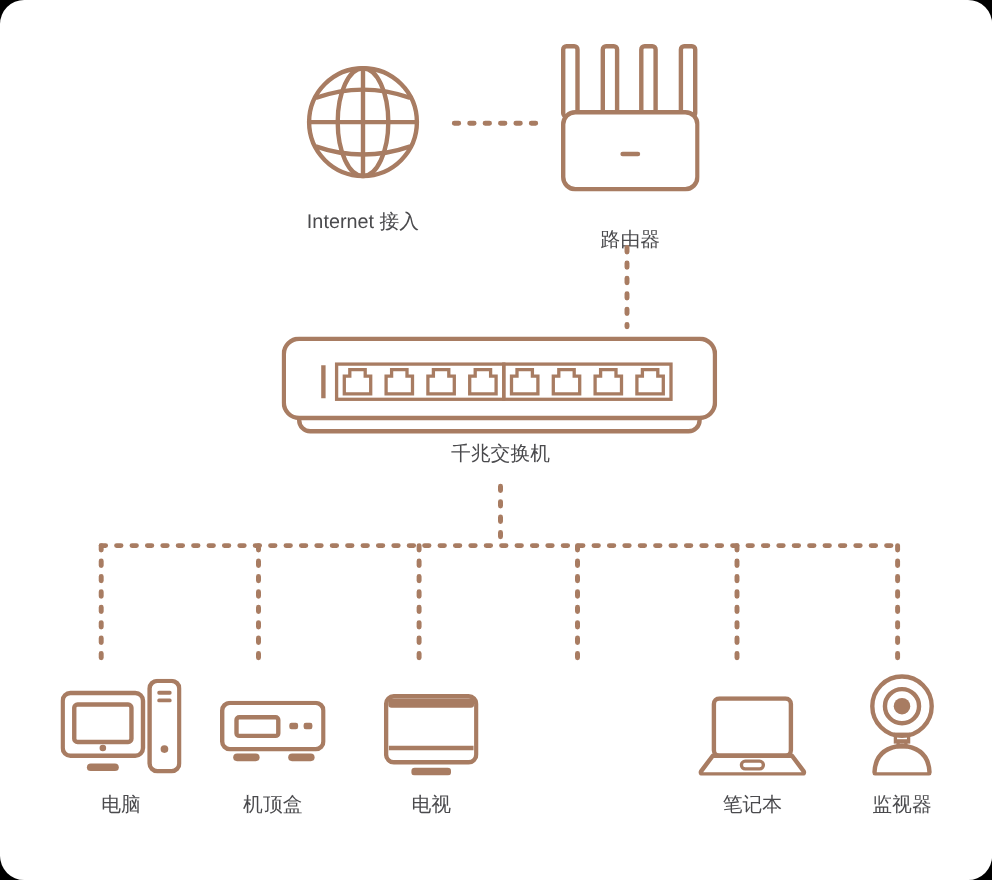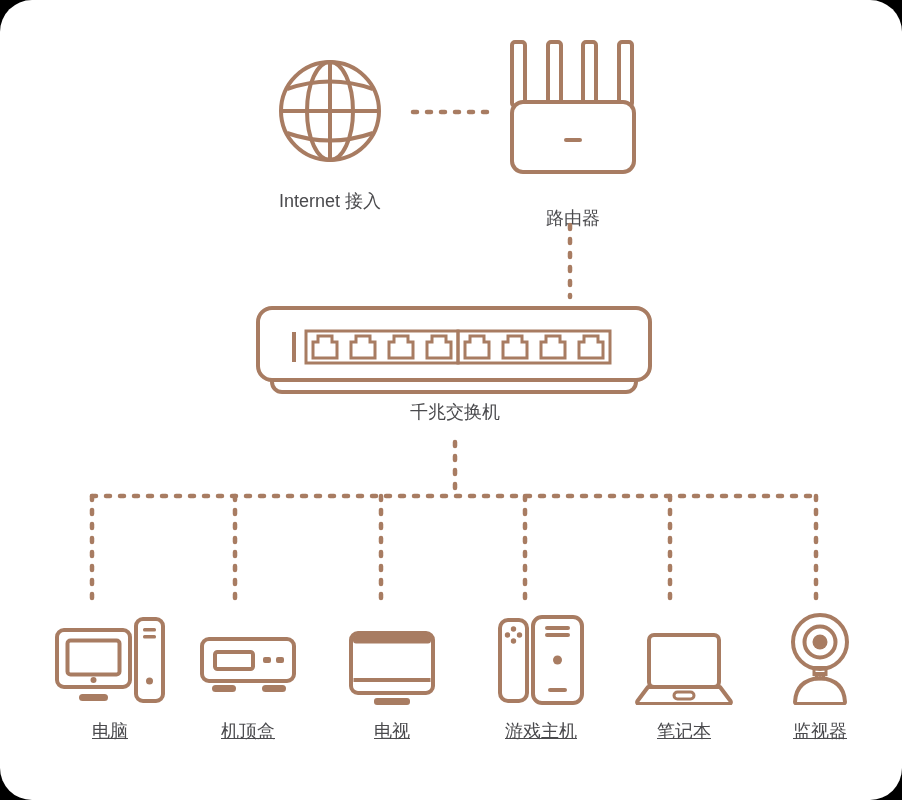--- a/index.html
+++ b/index.html
@@ -10,35 +10,35 @@
   }
   *{box-sizing:border-box;}
   html,body{margin:0;padding:0;}
   body{
     background:var(--page-bg);
     font-family:"Liberation Sans","DejaVu Sans",sans-serif;
     width:902px;height:800px;overflow:hidden;
   }
   .card{
     position:absolute;left:0;top:0;width:902px;height:800px;
-    background:var(--card-bg);border-radius:32px;overflow:hidden;
+    background:var(--card-bg);border-radius:22px;overflow:hidden;
   }
   .abs{position:absolute;}
   .ink{color:var(--accent);}
   .lbl{
     position:absolute;color:var(--text);font-size:18px;line-height:21px;
     text-align:center;white-space:nowrap;
   }
   .device-node{
     position:absolute;top:600px;height:142px;width:130px;
     display:flex;flex-direction:column;align-items:center;justify-content:flex-end;
   }
   .device-node .device-label{
     color:var(--text);font-size:18px;line-height:21px;text-align:center;
-    margin-top:16px;white-space:nowrap;text-decoration:underline;
+    margin-top:16px;white-space:nowrap;
   }
   .raise{margin-bottom:10px;}
   svg{display:block;}
   .stroke{fill:none;stroke:currentColor;stroke-width:4;}
   .stroke-thin{fill:none;stroke:currentColor;stroke-width:3;}
   .fillc{fill:currentColor;stroke:none;}
   .dash{
     fill:none;stroke:currentColor;stroke-width:4.5;
     stroke-linecap:round;stroke-dasharray:4 10;
   }
@@ -135,35 +135,20 @@
       <rect class="stroke" x="2" y="2" width="92" height="42" rx="7"></rect>
       <rect class="stroke" x="15" y="15" width="38" height="17" rx="2.5" stroke-width="3.5"></rect>
       <rect class="fillc" x="63" y="20" width="8" height="6" rx="2"></rect>
       <rect class="fillc" x="76" y="20" width="8" height="6" rx="2"></rect>
       <rect class="fillc" x="12" y="48" width="24" height="7" rx="3.5"></rect>
       <rect class="fillc" x="62" y="48" width="24" height="7" rx="3.5"></rect>
     </svg>
     <div class="device-label">机顶盒</div>
   </div>
 
-  <div class="device-node" style="left:476px">
-    <svg class="ink" width="86" height="90" viewBox="0 0 86 90">
-      <rect class="stroke" x="2" y="5" width="27" height="81" rx="8"></rect>
-      <circle class="fillc" cx="15.5" cy="14" r="2.7"></circle>
-      <circle class="fillc" cx="9.5" cy="20" r="2.7"></circle>
-      <circle class="fillc" cx="21.5" cy="20" r="2.7"></circle>
-      <circle class="fillc" cx="15.5" cy="26" r="2.7"></circle>
-      <rect class="stroke" x="35" y="2" width="49" height="86" rx="9"></rect>
-      <rect class="fillc" x="47" y="11" width="25" height="4" rx="2"></rect>
-      <rect class="fillc" x="47" y="18" width="25" height="4" rx="2"></rect>
-      <circle class="fillc" cx="59.5" cy="45" r="4.5"></circle>
-      <rect class="fillc" x="50" y="73" width="19" height="4" rx="2"></rect>
-    </svg>
-    <div class="device-label">游戏主机</div>
-  </div>
 
   <div class="device-node" style="left:619px">
     <svg class="ink" width="100" height="72" viewBox="0 0 100 72">
       <rect class="stroke" x="15" y="2" width="70" height="52" rx="5"></rect>
       <path d="M14 54 L3.5 68 Q2 71 6.5 71 H93.5 Q98 71 96.5 68 L86 54 Z" fill="var(--card-bg)" stroke="currentColor" stroke-width="4" stroke-linejoin="round"></path>
       <rect x="40" y="59" width="20" height="7" rx="3.5" fill="var(--card-bg)" stroke="currentColor" stroke-width="3"></rect>
     </svg>
     <div class="device-label">笔记本</div>
   </div>
 

